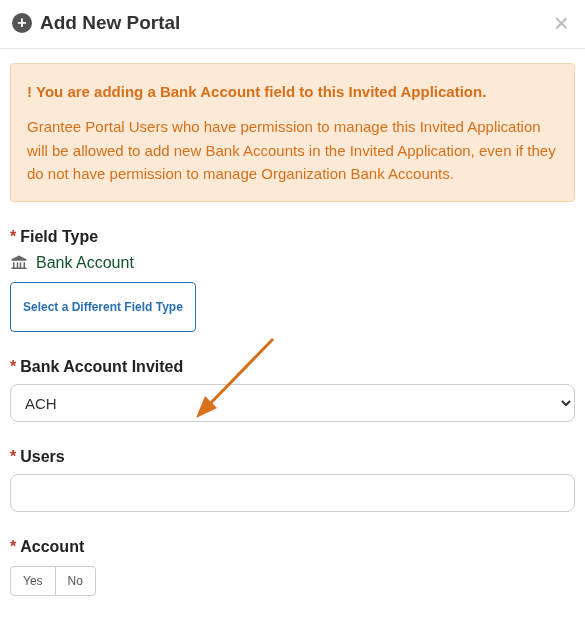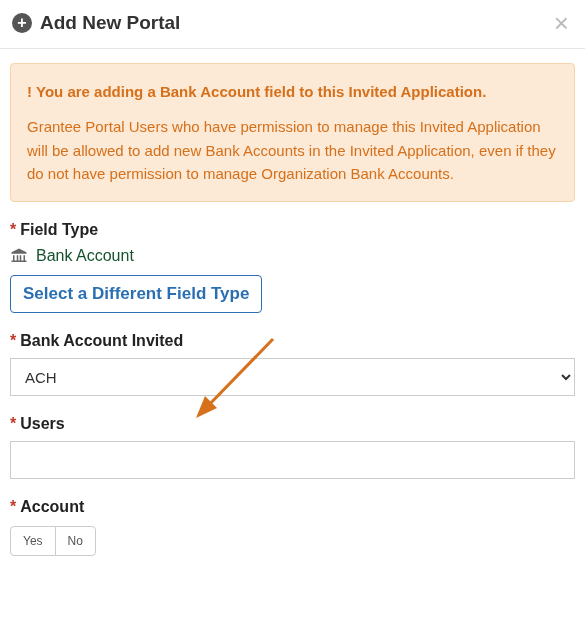--- a/index.html
+++ b/index.html
@@ -33,44 +33,44 @@
     border: 1px solid #f6d4ab;
     border-radius: 4px;
     padding: 16px 16px;
     color: #d6701a;
     font-size: 15px;
     line-height: 1.55;
   }
   .alert-hl { font-weight: 700; }
   .alert-hl .bang { margin-right: 4px; }
   .alert-body { margin-top: 12px; }
-  .fgroup { margin-top: 19px; }
+  .fgroup { margin-top: 26px; }
   .flabel { font-size: 16px; font-weight: 700; color: #222; }
   .req { color: #c0392b; margin-right: 4px; font-weight: 700; }
   .ft-row { margin-top: 8px; display: flex; align-items: center; gap: 8px; color: #14532d; font-size: 16px; }
   .bank-icon svg { display: block; }
   .btn-outline {
     display: inline-block;
     margin-top: 10px;
     border: 1px solid #2b6fb3;
     color: #2b6fb3;
     background: #fff;
-    padding: 8px 12px;
-    font-size: 17px;
+    padding: 17px 12px;
+    font-size: 12px;
     font-weight: 600;
     border-radius: 4px;
     cursor: pointer;
   }
   select.fc, input.fc {
     width: 100%;
     margin-top: 8px;
     padding: 8px 10px;
     font-size: 15px;
     border: 1px solid #ccc;
-    border-radius: 0;
+    border-radius: 8px;
     background: #fff;
     color: #333;
   }
   select.fc { height: 38px; }
   input.fc { height: 38px; }
   .btn-group { display: inline-flex; margin-top: 10px; }
   .btn-tgl {
     border: 1px solid #ccc;
     background: #fff;
     color: #555;

